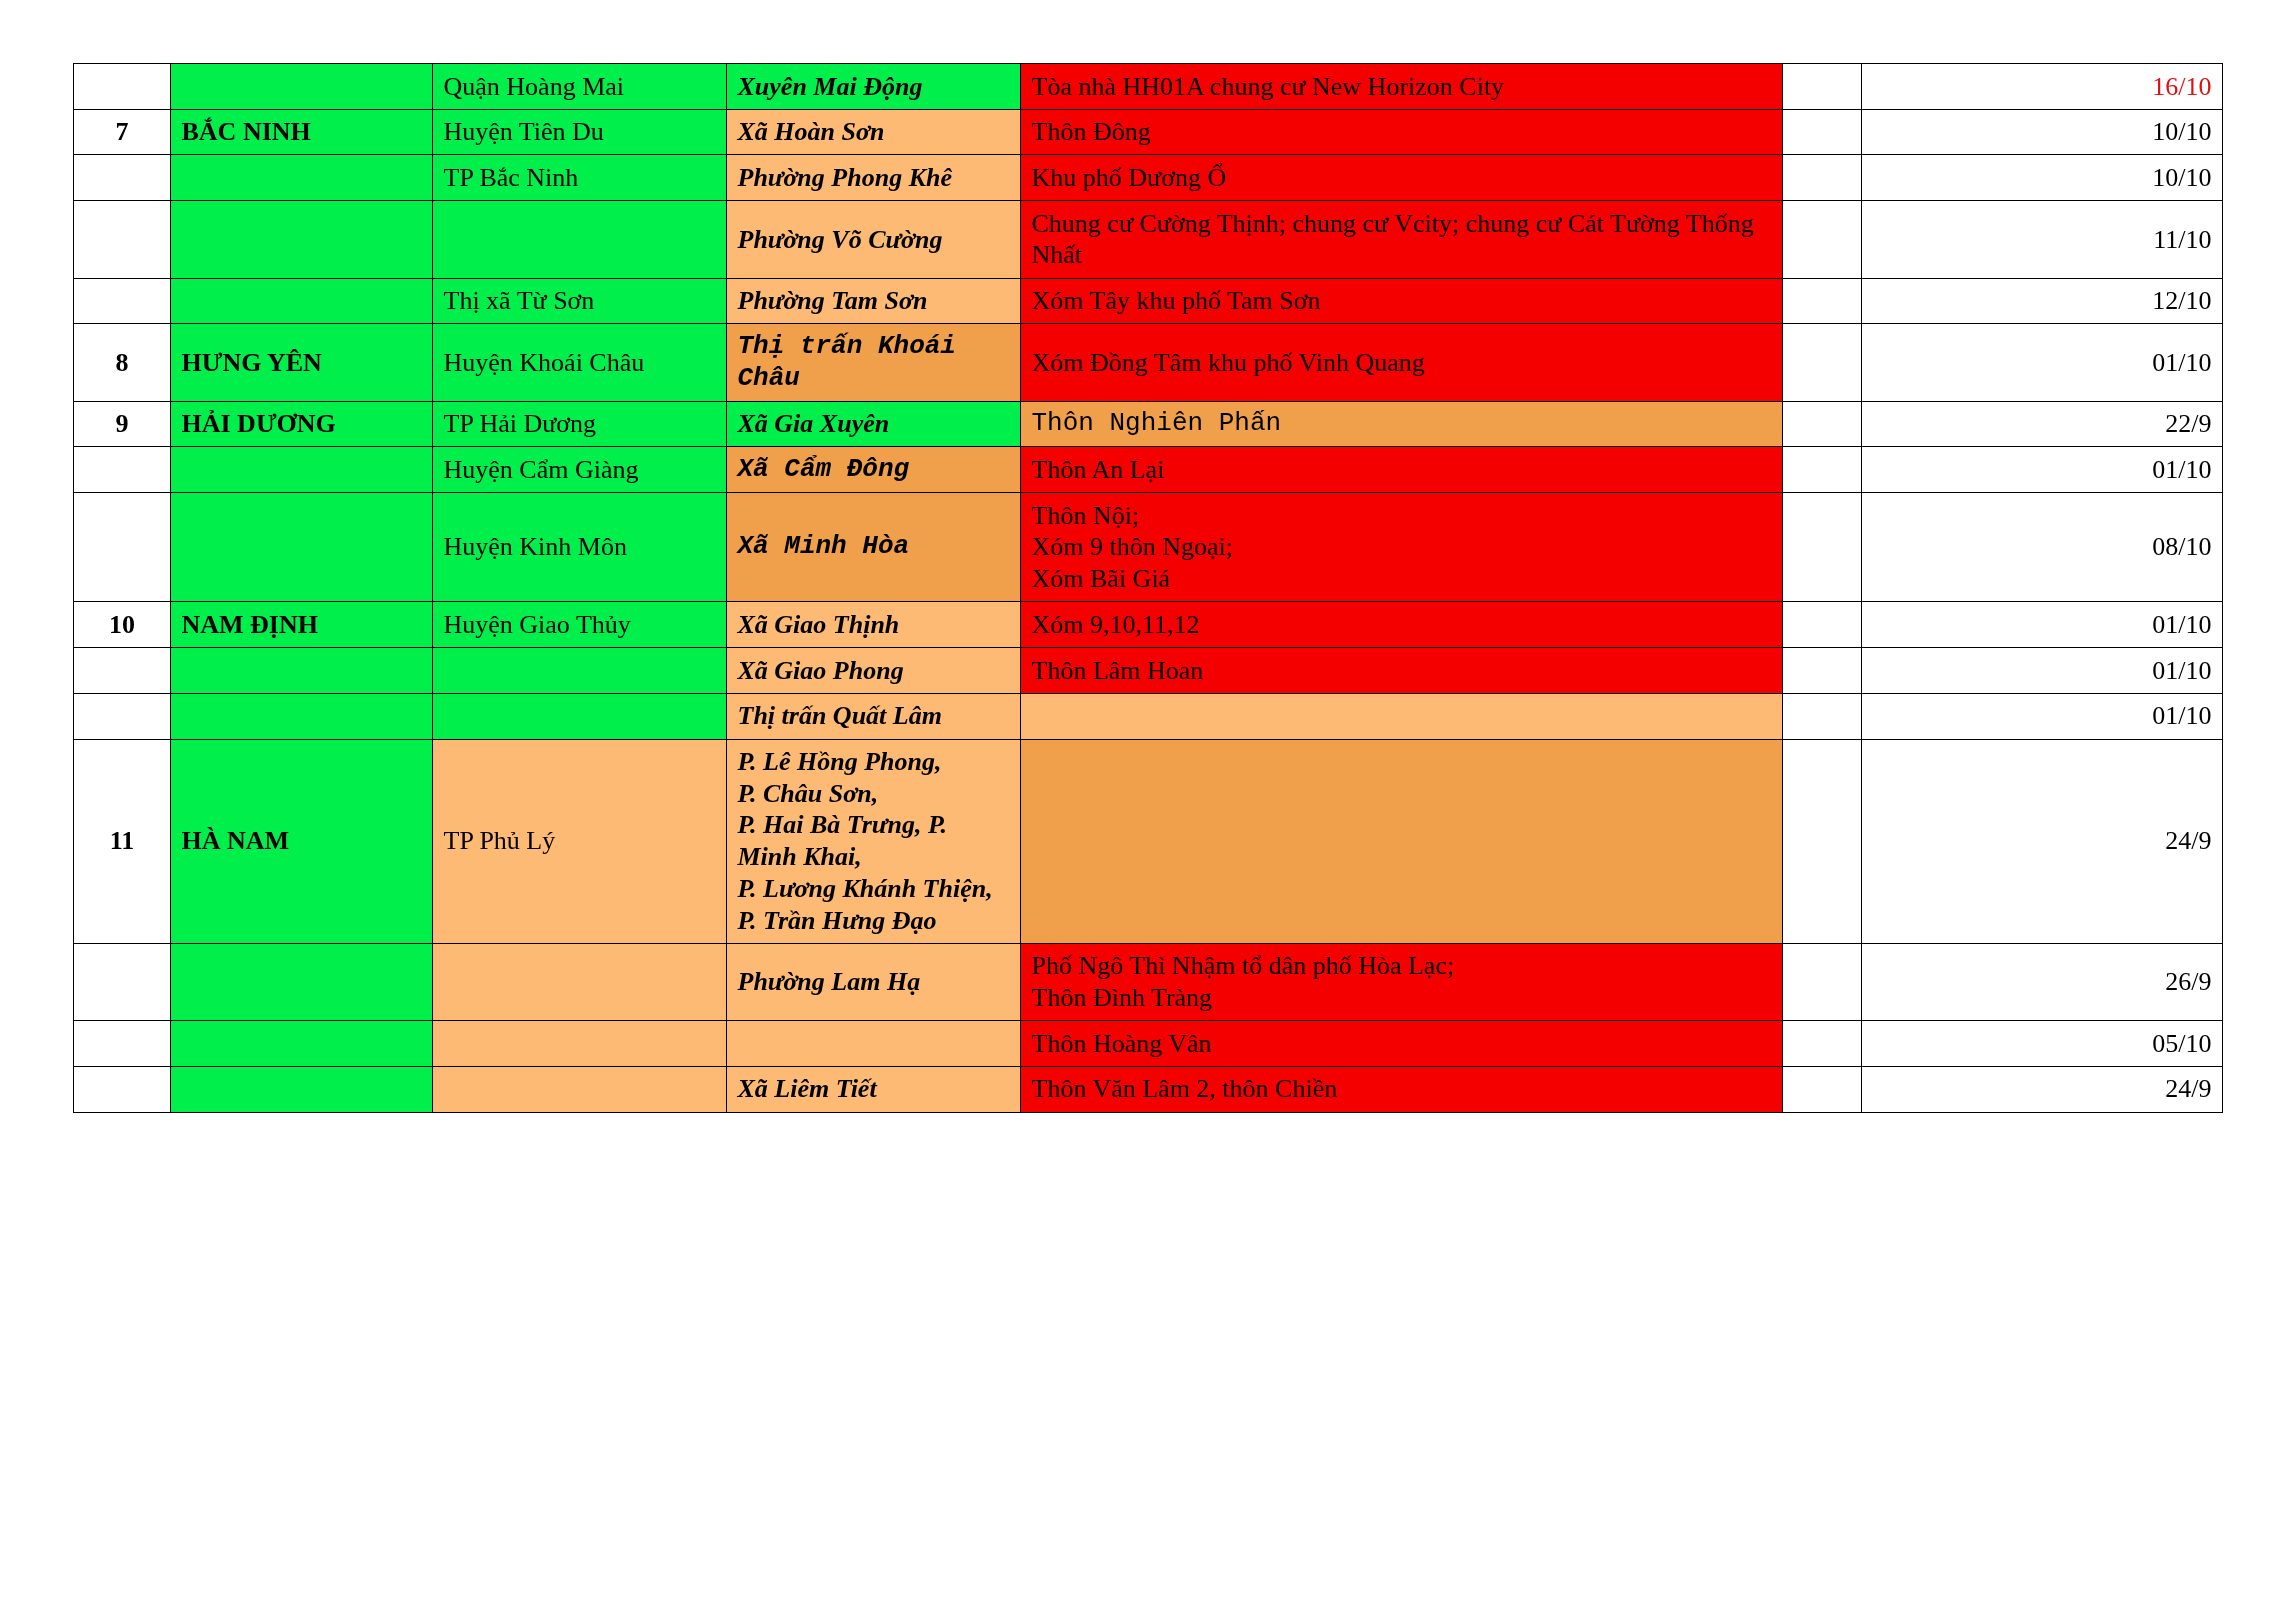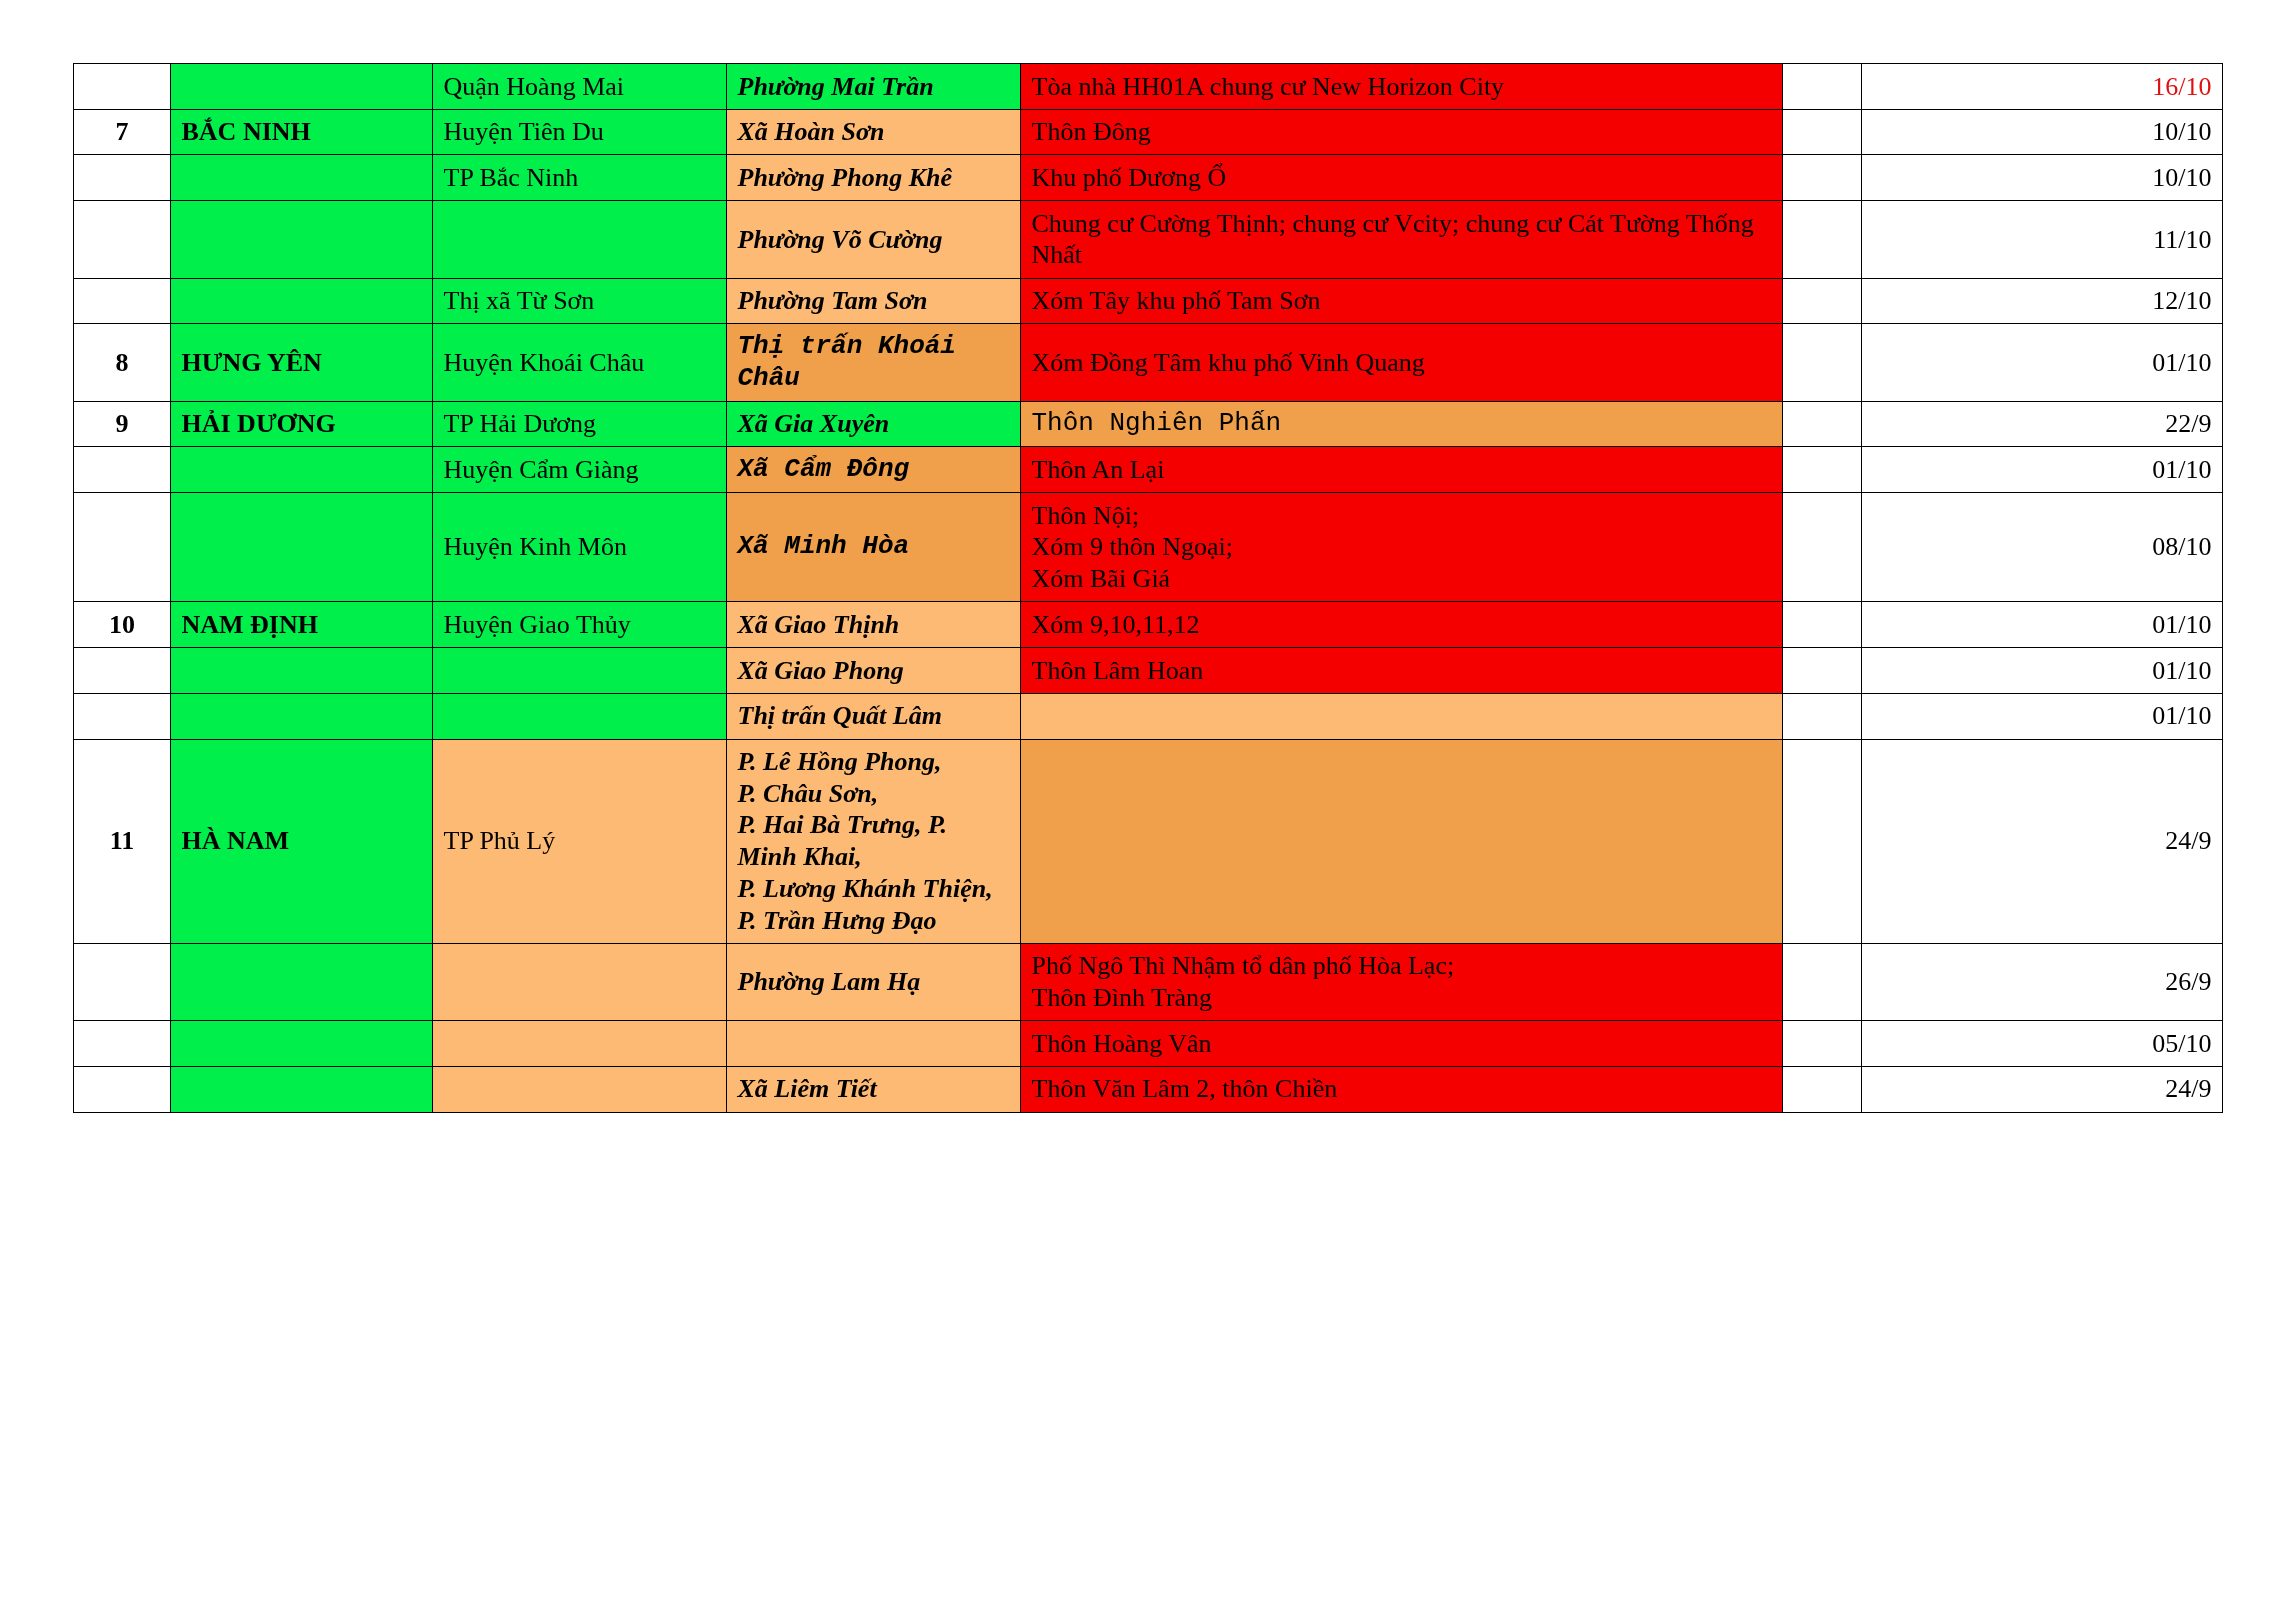--- a/index.html
+++ b/index.html
@@ -73,21 +73,21 @@
       <col class="c-ward">
       <col class="c-detail">
       <col class="c-blank">
       <col class="c-date">
     </colgroup>
     <tbody id="table-body">
         <tr>
           <td class="cell-stt bg-white"></td>
           <td class="cell-prov bg-green"></td>
           <td class="cell-dist bg-green nowrap-lines">Quận Hoàng Mai</td>
-          <td class="cell-ward bg-green nowrap-lines">Phường Mai Trần</td>
+          <td class="cell-ward bg-green nowrap-lines">Xuyên Mai Động</td>
           <td class="cell-detail bg-red nowrap-lines">Tòa nhà HH01A chung cư New Horizon City</td>
           <td class="bg-white"></td>
           <td class="cell-date bg-white txt-red">16/10</td>
         </tr>
         <tr>
           <td class="cell-stt bg-white">7</td>
           <td class="cell-prov bg-green">BẮC NINH</td>
           <td class="cell-dist bg-green nowrap-lines">Huyện Tiên Du</td>
           <td class="cell-ward bg-yellow nowrap-lines">Xã Hoàn Sơn</td>
           <td class="cell-detail bg-red nowrap-lines">Thôn Đông</td>

